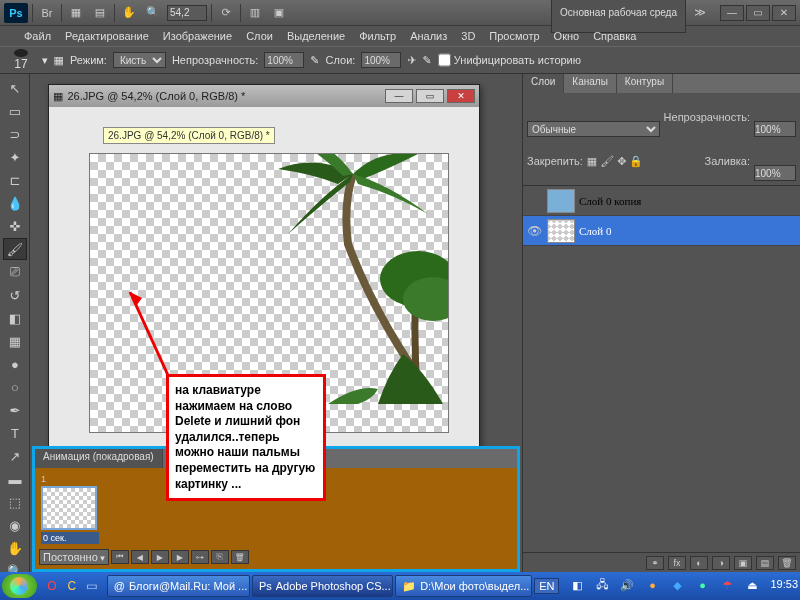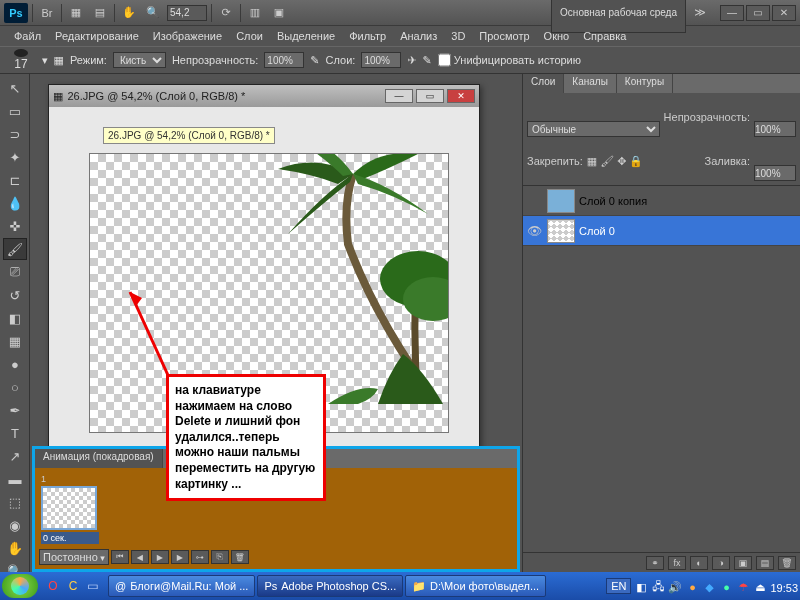--- a/index.html
+++ b/index.html
@@ -7,21 +7,21 @@
 .ps-window { position: absolute; left: 0; top: 0; width: 800px; height: 572px; background: #535353; }
 .titlebar { height: 26px; background: linear-gradient(#6a6a6a,#535353); display: flex; align-items: center; padding: 0 4px; gap: 4px; border-bottom: 1px solid #3a3a3a; }
 .ps-logo { width: 24px; height: 20px; background: #001d36; color: #3cf; display: flex; align-items: center; justify-content: center; font-weight: bold; font-size: 11px; border-radius: 2px; }
 .titlebar .divider { width: 1px; height: 18px; background: #3a3a3a; }
 .titlebar .icon-btn { width: 20px; height: 18px; display: flex; align-items: center; justify-content: center; color: #ccc; cursor: pointer; }
 .titlebar input { width: 40px; height: 16px; background: #5a5a5a; border: 1px solid #333; color: #ddd; padding: 0 2px; font-size: 10px; }
 .titlebar .spacer { flex: 1; }
 .titlebar .workspace-btn { background: #525252; border: 1px solid #333; color: #ddd; padding: 14px 8px; font-size: 10px; cursor: pointer; }
 .win-controls { display: flex; gap: 2px; margin-left: 6px; }
 .win-controls div { width: 24px; height: 16px; border: 1px solid #333; background: #5a5a5a; color: #ccc; display: flex; align-items: center; justify-content: center; font-size: 10px; cursor: pointer; }
-.menubar { height: 20px; background: #535353; display: flex; align-items: center; padding: 0 8px; gap: 2px; color: #ddd; }
+.menubar { height: 20px; background: #535353; display: flex; align-items: center; padding: 0 18px; gap: 2px; color: #ddd; }
 .menubar span { padding: 2px 6px; cursor: pointer; }
 .optionsbar { height: 28px; background: #535353; border-top: 1px solid #666; border-bottom: 1px solid #333; display: flex; align-items: center; padding: 0 6px; gap: 6px; color: #ddd; font-size: 10px; }
 .optionsbar .swatch { width: 30px; height: 22px; display:flex; flex-direction:column; align-items:center; justify-content:center; }
 .optionsbar .swatch .brush-dot { width:14px; height:14px; border-radius:50%; background:#222; }
 .optionsbar select, .optionsbar input { background: #6a6a6a; border: 1px solid #333; color: #ddd; height: 16px; font-size: 10px; padding: 0 2px; }
 .optionsbar input[type="text"] { width: 40px; }
 .optionsbar .chk { display: flex; align-items: center; gap: 3px; }
 .workarea { position: absolute; left: 0; top: 74px; right: 0; bottom: 0; background: #535353; }
 .toolbox { position: absolute; left: 0; top: 0; width: 30px; background: #535353; border-right: 1px solid #333; padding: 2px; }
 .toolbox .tool { width: 24px; height: 22px; margin: 1px; background: #535353; border: 1px solid transparent; display: flex; align-items: center; justify-content: center; color: #ccc; cursor: pointer; font-size: 13px; }
@@ -62,31 +62,31 @@
 .layers-opts { padding: 4px; display: flex; flex-wrap: wrap; gap: 4px; align-items: center; color: #ccc; font-size: 10px; }
 .layers-opts select, .layers-opts input { background: #6a6a6a; border: 1px solid #333; color: #ddd; height: 16px; font-size: 10px; margin-top: 24px; }
 .layers-opts .row { display: flex; align-items: center; gap: 4px; width: 100%; justify-content: space-between; }
 .layers-opts input[type="text"] { width: 42px; }
 .layer-list { border-top: 1px solid #333; }
 .layer { display: flex; align-items: center; height: 30px; border-bottom: 1px solid #444; padding: 0 4px; gap: 4px; cursor: pointer; }
 .layer.active { background: #3875d7; color: #fff; }
 .layer .eye { width: 16px; color: #ccc; font-size: 12px; }
 .layer .thumb { width: 28px; height: 24px; border: 1px solid #888; background: #fff; background-image: linear-gradient(45deg,#ccc 25%,transparent 25%),linear-gradient(-45deg,#ccc 25%,transparent 25%),linear-gradient(45deg,transparent 75%,#ccc 75%),linear-gradient(-45deg,transparent 75%,#ccc 75%); background-size: 6px 6px; }
 .layer .thumb.solid { background: #7ab0d8; }
-.layer .name { font-size: 11px; }
+.layer .name { font-size: 11px; font-family: Liberation Serif, serif; }
 .layers-footer { position: absolute; bottom: 0; left: 0; right: 0; height: 20px; background: #535353; border-top: 1px solid #333; display: flex; align-items: center; justify-content: flex-end; gap: 4px; padding: 0 4px; }
 .layers-footer .fbtn { width: 18px; height: 14px; background: #5a5a5a; border: 1px solid #333; color: #ccc; display: flex; align-items: center; justify-content: center; font-size: 9px; cursor: pointer; }
 .taskbar { position: absolute; left: 0; bottom: 0; width: 800px; height: 28px; background: linear-gradient(#2b6cd4,#1a4ca8); display: flex; align-items: center; padding: 0 2px; gap: 2px; }
 .start { width: 36px; height: 24px; background: radial-gradient(circle,#8cd94a,#3a9c1a); border-radius: 12px; display:flex; align-items:center; justify-content:center; cursor:pointer; }
 .start .orb { width: 18px; height: 18px; border-radius: 50%; background: conic-gradient(#fa4,#4af,#4fa,#fa4); }
 .ql { display: flex; gap: 2px; margin: 0 4px; }
 .ql .q { width: 18px; height: 18px; display: flex; align-items: center; justify-content: center; color: #cdf; font-size: 12px; cursor: pointer; }
 .task { height: 22px; background: linear-gradient(#4a8ae0,#2a5ab8); border: 1px solid #1a3a78; border-radius: 2px; color: #fff; font-size: 10px; padding: 0 6px; display: flex; align-items: center; gap: 4px; cursor: pointer; max-width: 150px; overflow: hidden; white-space: nowrap; }
 .task.active { background: linear-gradient(#3a6ac0,#1a3a88); }
-.tray { margin-left: auto; display: flex; align-items: flex-end; gap: 3px; color: #fff; font-size: 10px; }
+.tray { margin-left: auto; display: flex; align-items: flex-start; gap: 11px; color: #fff; font-size: 10px; }
 .tray .lang { background: #3a6ac0; border: 1px solid #1a3a78; padding: 1px 4px; cursor: pointer; }
 .tray .ticon { width: 14px; height: 14px; font-size: 11px; cursor: pointer; display:flex; align-items:center; justify-content:center; }
 </style>
 </head>
 <body>
 
 <div class="ps-window">
   <div class="titlebar">
     <div class="ps-logo">Ps</div>
     <div class="divider"></div>

